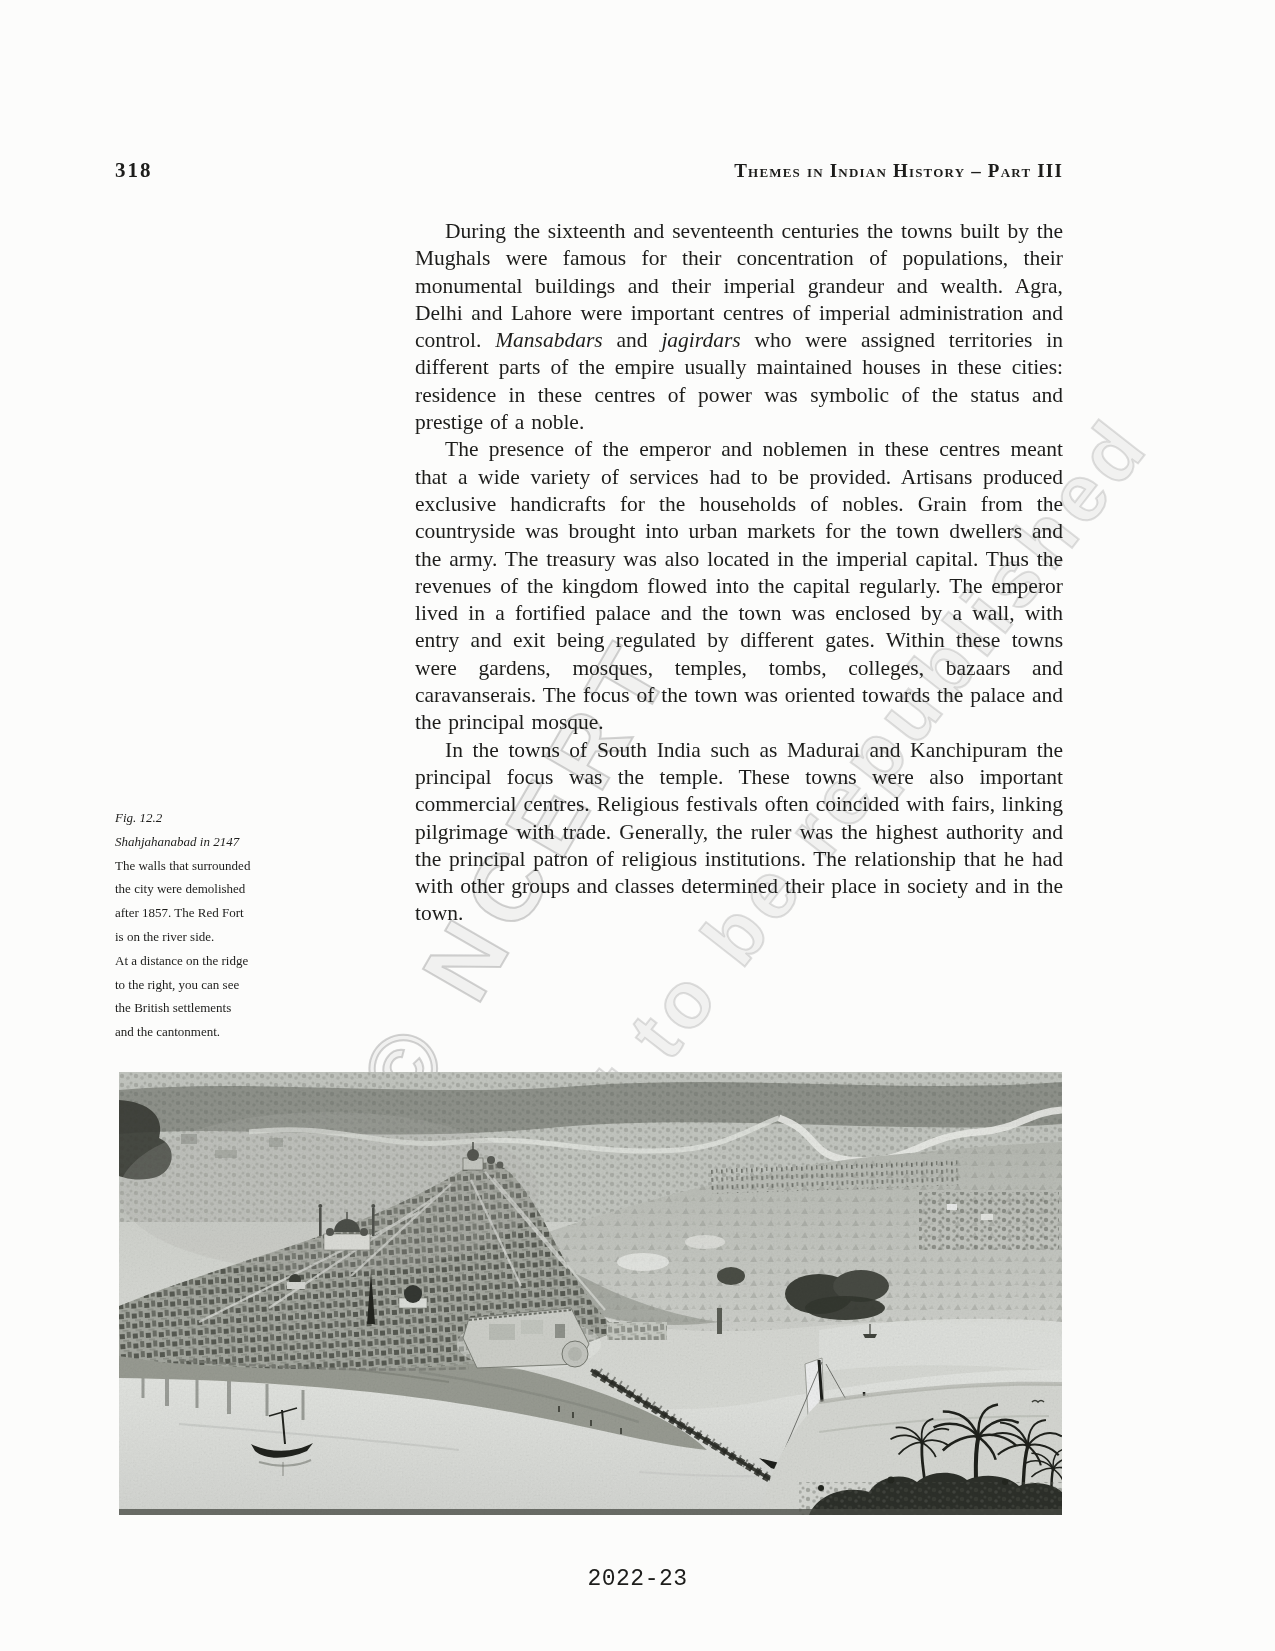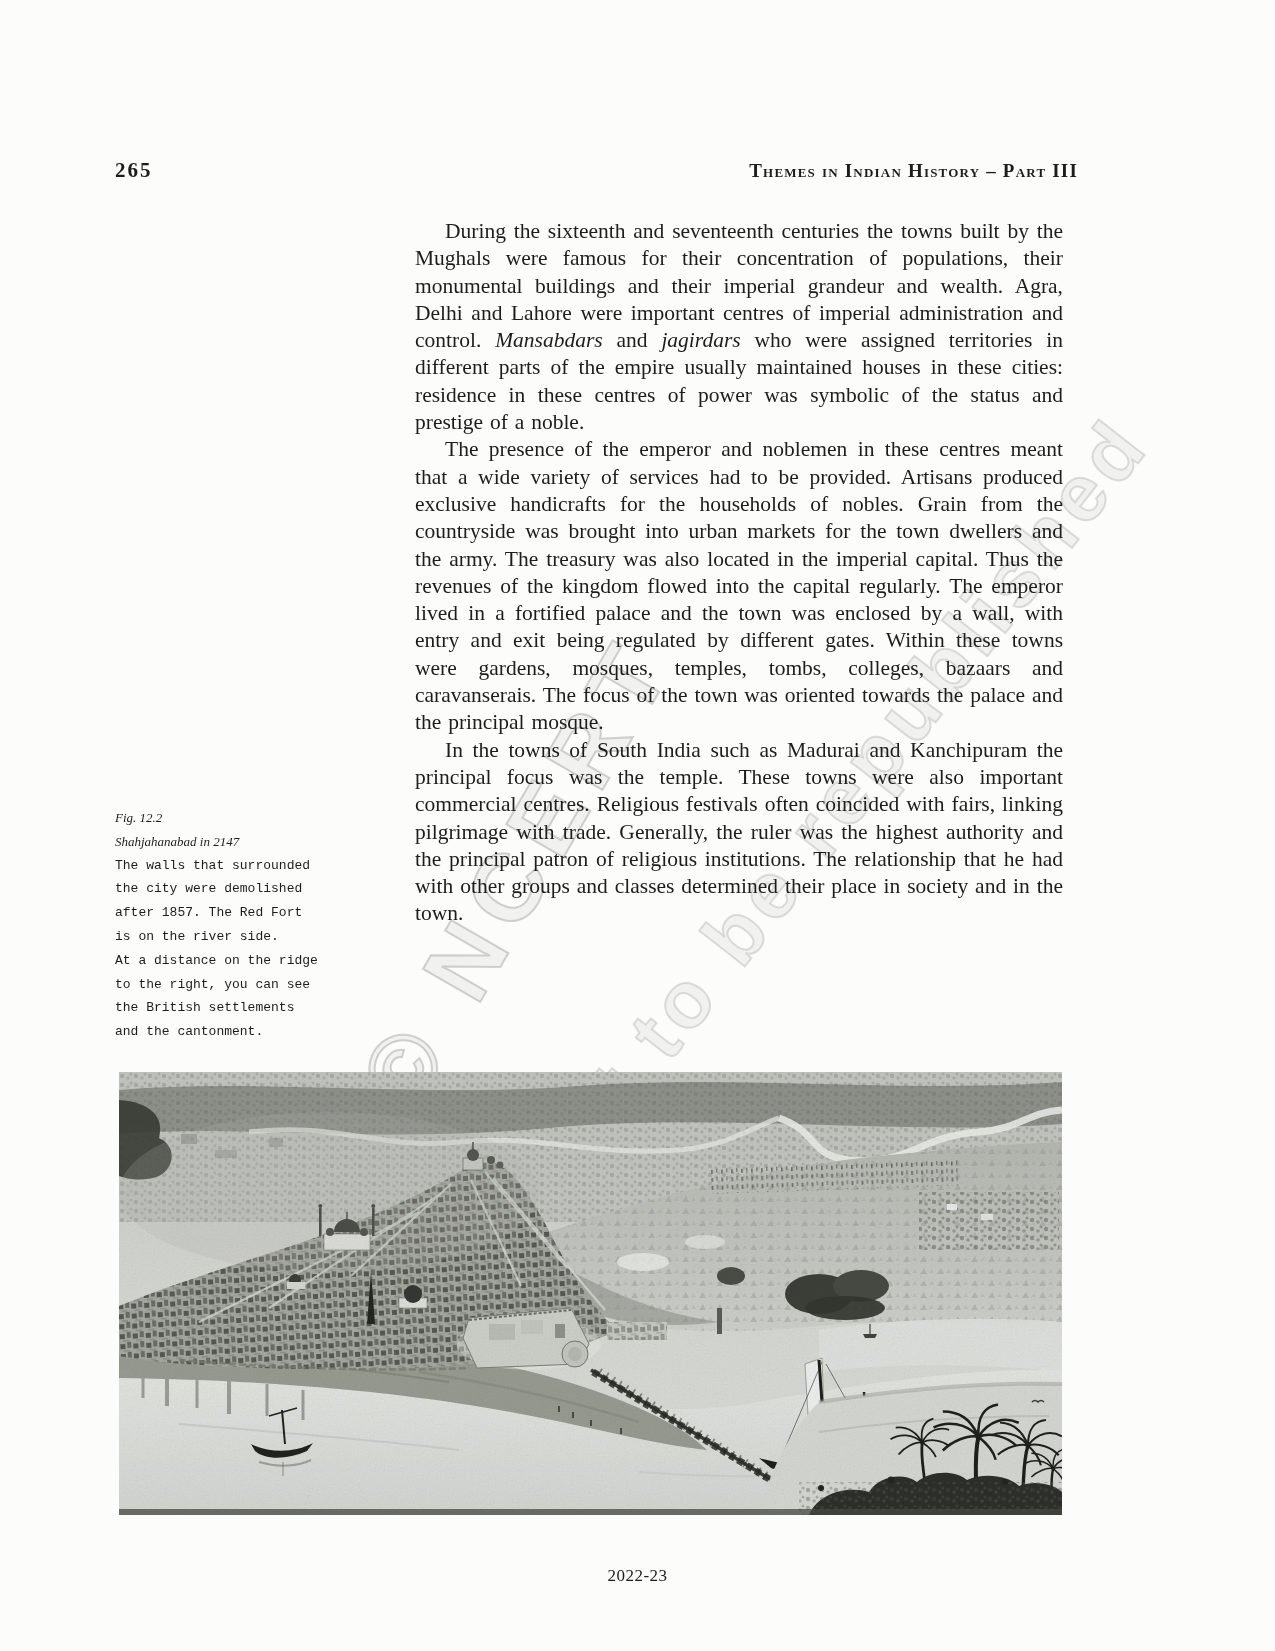--- a/index.html
+++ b/index.html
@@ -18,55 +18,55 @@
   }
   .wm1 { left:338px; top:1072px; font-size:96px; letter-spacing:14px; transform:rotate(-60deg); }
   .wm2 { left:498px; top:1164px; font-size:80px; letter-spacing:7px; transform:rotate(-52deg);
          -webkit-text-stroke-color:rgba(135,135,135,0.26); }
   
   .header-num {
     position:absolute; z-index:1; left:115px; top:158px;
     font-size:21px; font-weight:bold; letter-spacing:2px;
   }
   .header-title {
-    position:absolute; z-index:1; right:197px; top:160px;
+    position:absolute; z-index:1; right:212px; top:160px;
     font-size:19px; font-weight:bold; font-variant:small-caps; letter-spacing:1.2px;
   }
   
   .body-col {
     position:absolute; z-index:1; left:415px; top:218px; width:648px;
     font-size:21.5px; line-height:27.3px; text-align:justify; word-spacing:1.5px;
   }
   .body-col p { margin:0; text-indent:30px; }
   .it { font-style:italic; }
   
   .caption {
     position:absolute; z-index:1; left:115px; top:806px; width:268px;
     font-size:13px; line-height:23.8px; text-align:left;
   }
   .figlabel, .figtitle { font-style:italic; }
-  .capbody { white-space:pre-line;font-family:Liberation Mono, monospace; }
+  .capbody { white-space:pre-line; }
   
   .figure { position:absolute; z-index:1; left:119px; top:1072px; width:943px; height:443px; }
   .figure svg { display:block; }
   
   .footer {
     position:absolute; z-index:1; left:0; top:1566px; width:1275px; text-align:center;
-    font-family:Liberation Serif, serif; font-size:17px; letter-spacing:0.5px;
+    font-family:Liberation Mono, monospace; font-size:23px; letter-spacing:0.5px;
   }
 </style>
 </head>
 <body>
 
 <div class="page">
 
   <div class="wm wm1">© NCERT</div>
   <div class="wm wm2">Not to be republished</div>
 
-  <div class="header-num">265</div>
+  <div class="header-num">318</div>
   <div class="header-title">Themes in Indian History – Part III</div>
 
   <div class="body-col">
     <p><span>During the sixteenth and seventeenth centuries the towns built by the Mughals were famous for their concentration of populations, their monumental buildings and their imperial grandeur and wealth. Agra, Delhi and Lahore were important centres of imperial administration and control. </span><span class="it">Mansabdars</span><span> and </span><span class="it">jagirdars</span><span> who were assigned territories in different parts of the empire usually maintained houses in these cities: residence in these centres of power was symbolic of the status and prestige of a noble.</span></p>
     <p>The presence of the emperor and noblemen in these centres meant that a wide variety of services had to be provided. Artisans produced exclusive handicrafts for the households of nobles. Grain from the countryside was brought into urban markets for the town dwellers and the army. The treasury was also located in the imperial capital. Thus the revenues of the kingdom flowed into the capital regularly. The emperor lived in a fortified palace and the town was enclosed by a wall, with entry and exit being regulated by different gates. Within these towns were gardens, mosques, temples, tombs, colleges, bazaars and caravanserais. The focus of the town was oriented towards the palace and the principal mosque.</p>
     <p>In the towns of South India such as Madurai and Kanchipuram the principal focus was the temple. These towns  were also important commercial centres. Religious festivals often coincided with fairs, linking pilgrimage with trade. Generally, the ruler was the highest authority and the principal patron of religious institutions. The relationship that he had with other groups and classes determined their place in society and in the town.</p>
   </div>
 
   <div class="caption">
     <div class="figlabel">Fig. 12.2</div>

